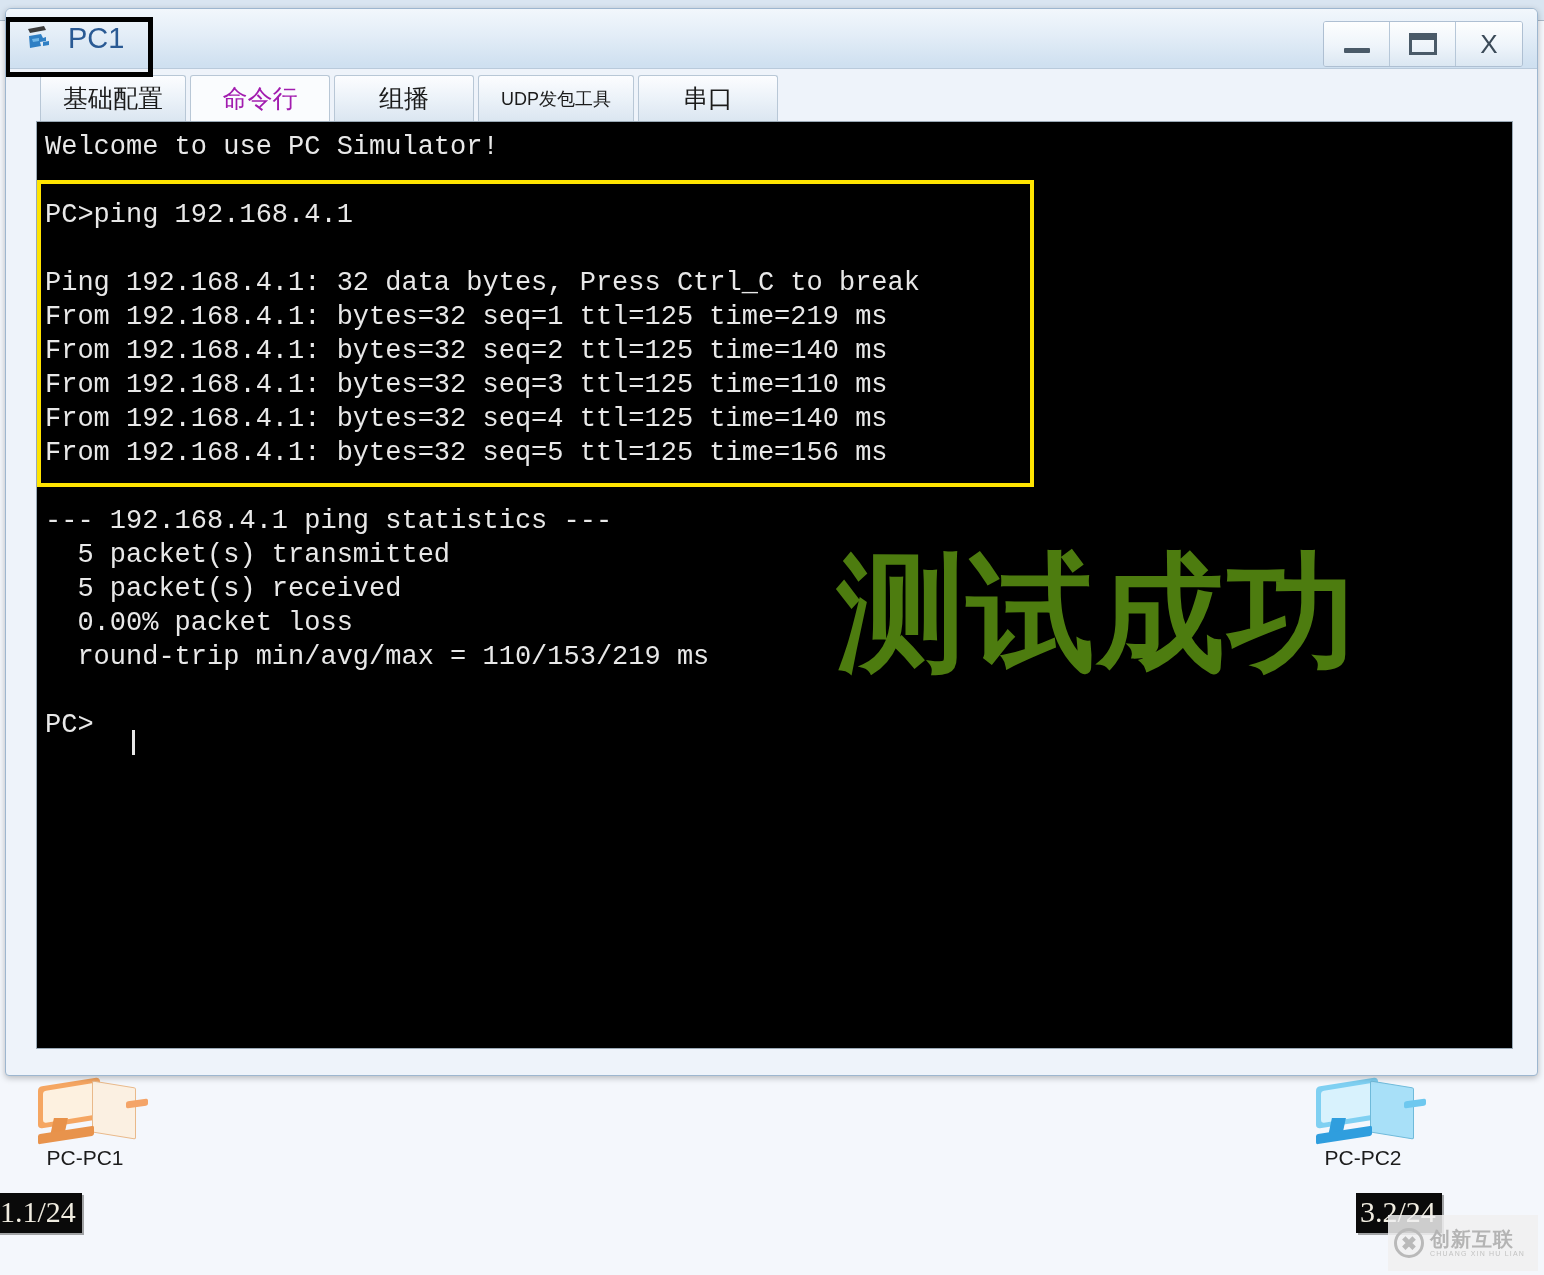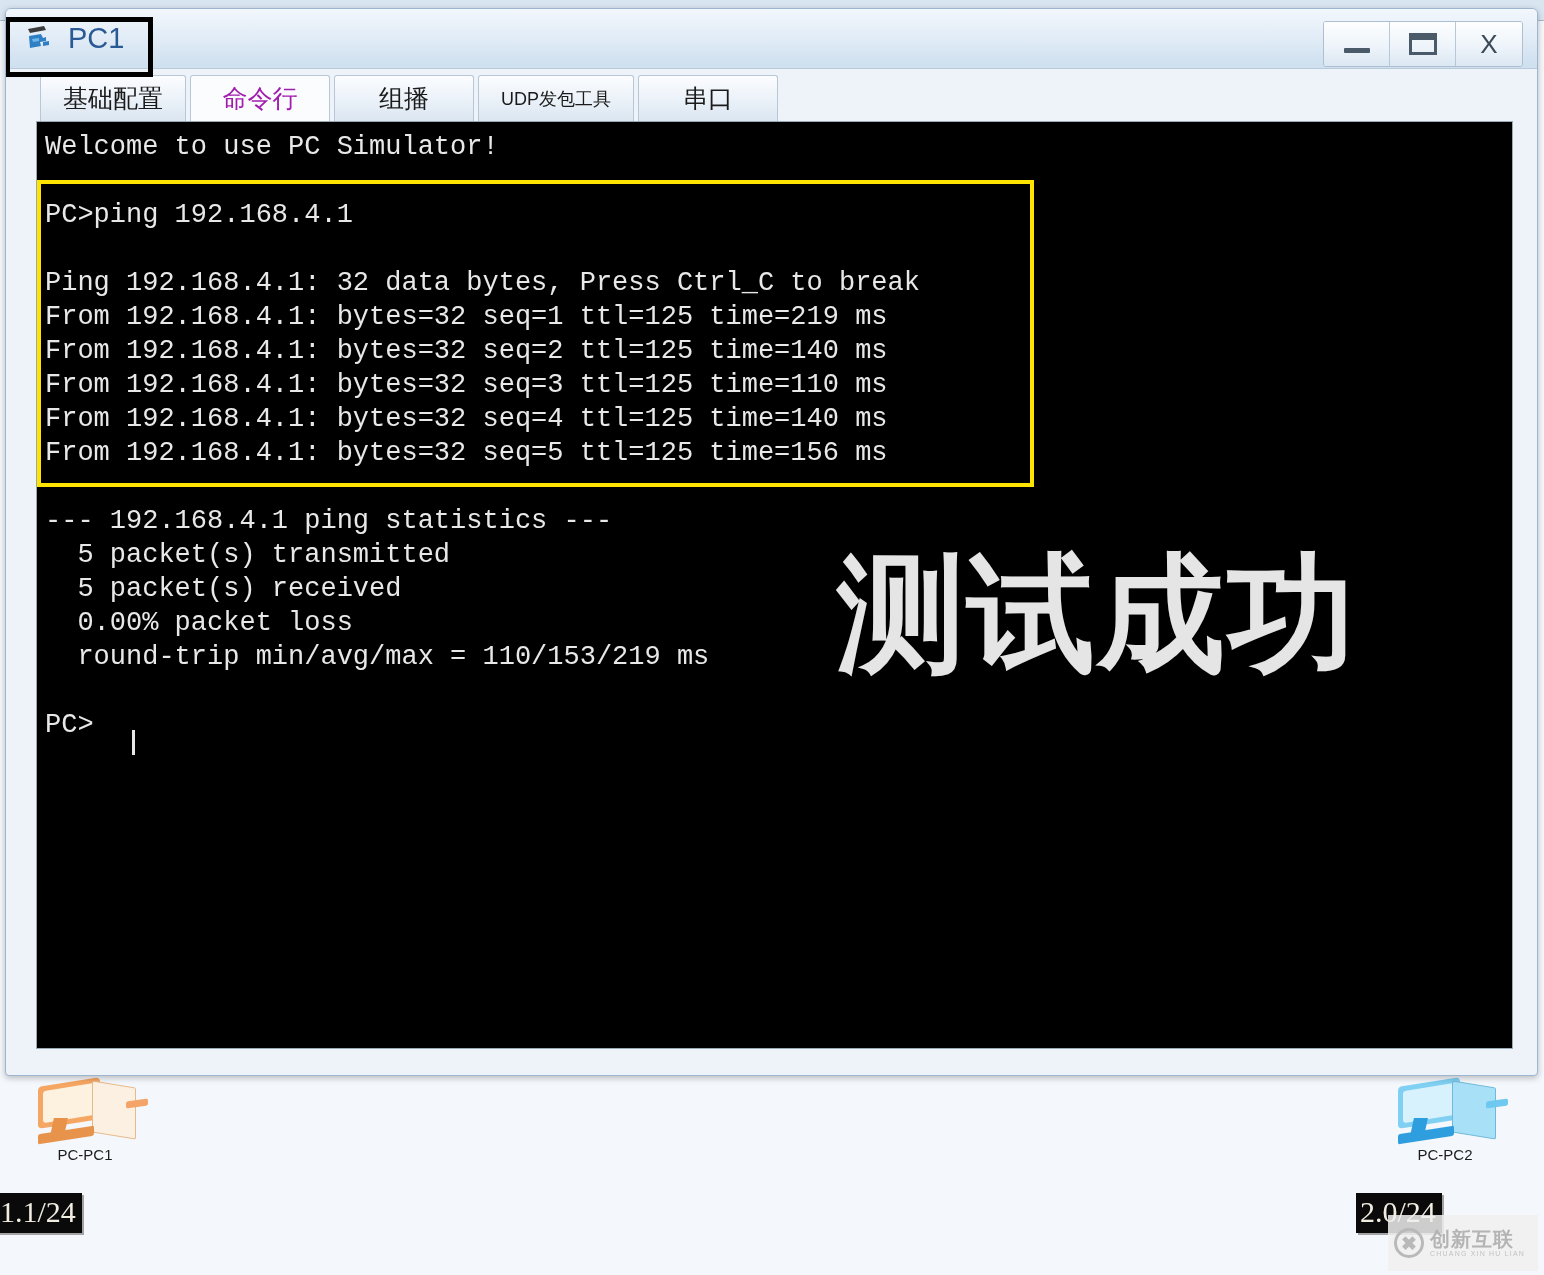--- a/index.html
+++ b/index.html
@@ -26,21 +26,21 @@
   #bg-top-ghost {
     position:absolute; left:0; top:-2px; width:100%;
     text-align:center;
     font-size:15px; color:#cdd8e4; letter-spacing:2px;
     overflow:hidden; height:12px;
   }
 
   
   .pc-node { position:absolute; text-align:center; width:150px; }
   .pc-node .label {
-    font-size:15px; color:#1c1c1c; margin-top:2px;
+    font-size:21px; color:#1c1c1c; margin-top:2px;
     font-family:"Liberation Sans", sans-serif;
   }
   .ip-tag {
     position:absolute;
     background:#0a0a0a;
     color:#f0ece0;
     font-family:"Liberation Serif", serif;
     font-size:30px;
     line-height:36px;
     padding:1px 6px 3px 4px;
@@ -225,22 +225,22 @@
     left:0px; top:58px;
     width:997px; height:307px;
     border:4px solid #ffe400;
     pointer-events:none;
   }
   #success-overlay {
     position:absolute;
     left:800px; top:428px;
     font-size:128px;
     font-weight:bold;
-    color:#e5e5e5;
-    font-family:Liberation Sans, sans-serif;
+    color:#4d7c0f;
+    font-family:Liberation Serif, serif;
     letter-spacing:2px;
     line-height:1;
     white-space:nowrap;
   }
 </style>
 </head>
 <body>
 
 <div id="bg-canvas">
   <div id="bg-top-strip"></div>
@@ -252,32 +252,32 @@
       <div class="screen-inner"></div>
       <div class="tower"></div>
       <div class="stand"></div>
       <div class="base"></div>
       <div class="nub"></div>
     </div>
     <div class="label">PC-PC1</div>
   </div>
   <div class="ip-tag" style="left:-4px; top:1193px;">1.1/24</div>
 
-  <div class="pc-node" style="left:1370px; top:1078px;">
+  <div class="pc-node" style="left:1288px; top:1078px;">
     <div class="monitor pc-blue">
       <div class="screen"></div>
       <div class="screen-inner"></div>
       <div class="tower"></div>
       <div class="stand"></div>
       <div class="base"></div>
       <div class="nub"></div>
     </div>
     <div class="label">PC-PC2</div>
   </div>
-  <div class="ip-tag" style="left:1356px; top:1193px;">2.0/24</div>
+  <div class="ip-tag" style="left:1356px; top:1193px;">3.2/24</div>
 
   <div id="watermark">
     <div class="wm-logo">✖</div>
     <div class="wm-text">
       <div class="wm-cn">创新互联</div>
       <div class="wm-en">CHUANG XIN HU LIAN</div>
     </div>
   </div>
 </div>
 

